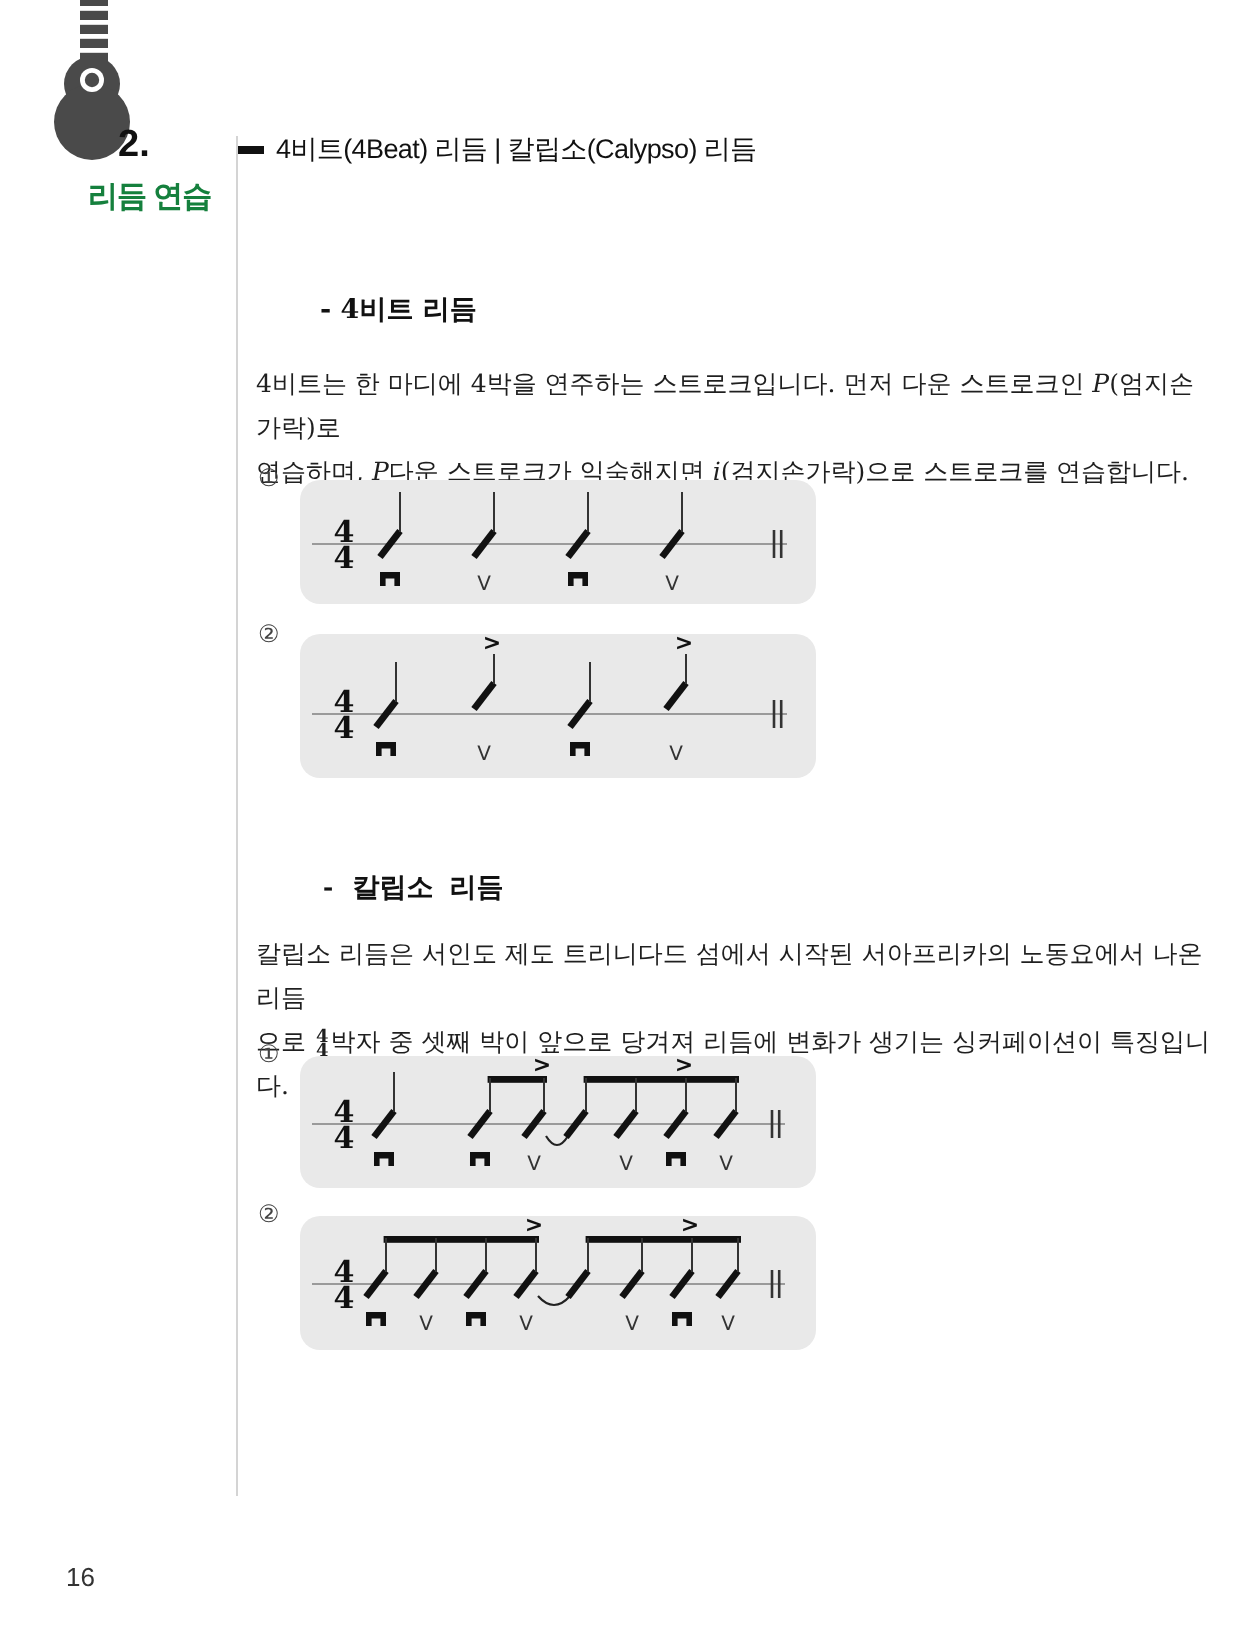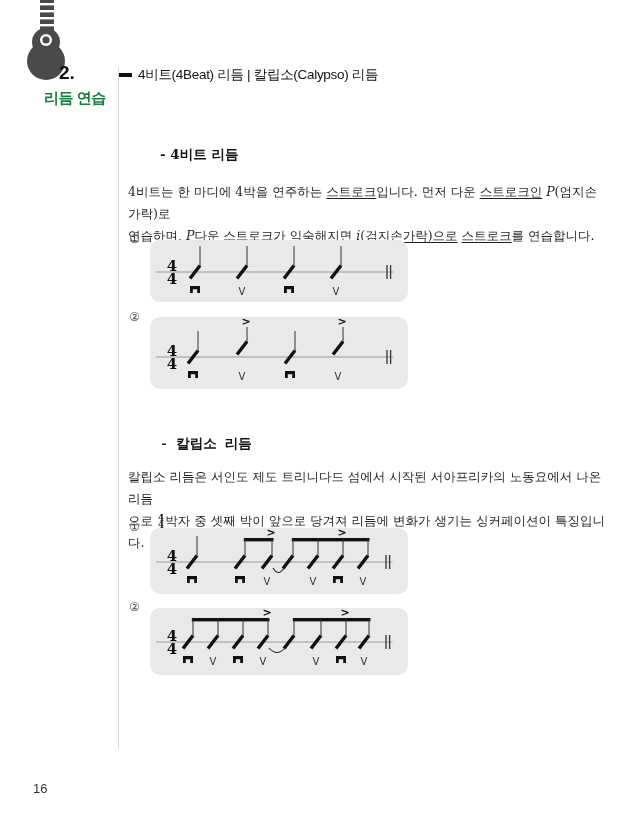--- a/index.html
+++ b/index.html
@@ -29,21 +29,21 @@
   .intro-para { top:95px; }
   .sec1-body { top:181px; }
   .sec2-body { top:466px; }
   .sec-heading {
     position:absolute; left:124px; font-weight:bold; font-size:13.5px; color:#111;
     font-family:"DejaVu Serif", serif;
     margin-left:36px;
   }
   .sec1-heading { top:146px; }
   .sec2-heading { top:435px;font-family:Liberation Mono, monospace; }
-  .u { text-decoration:underline; text-underline-offset:2px;margin-top:39px; }
+  .u { text-underline-offset:2px;margin-top:39px; }
   .it { font-style:italic; }
   .frac {
     display:inline-block; vertical-align:-3px; text-align:center; line-height:7.5px;
     font-size:9px; font-weight:bold; margin:0 1px;
   }
   .frac span { display:block; }
   .ex-label { position:absolute; left:129px; font-size:12px; color:#444; font-family:"DejaVu Sans", sans-serif; }
   .ex-box { position:absolute; left:150px; width:258px; background:#e9e9e9; border-radius:10px; }
   .ex-box svg { display:block; }
   .lbl1 { top:232px; } .box1 { top:240px; height:62px; }

